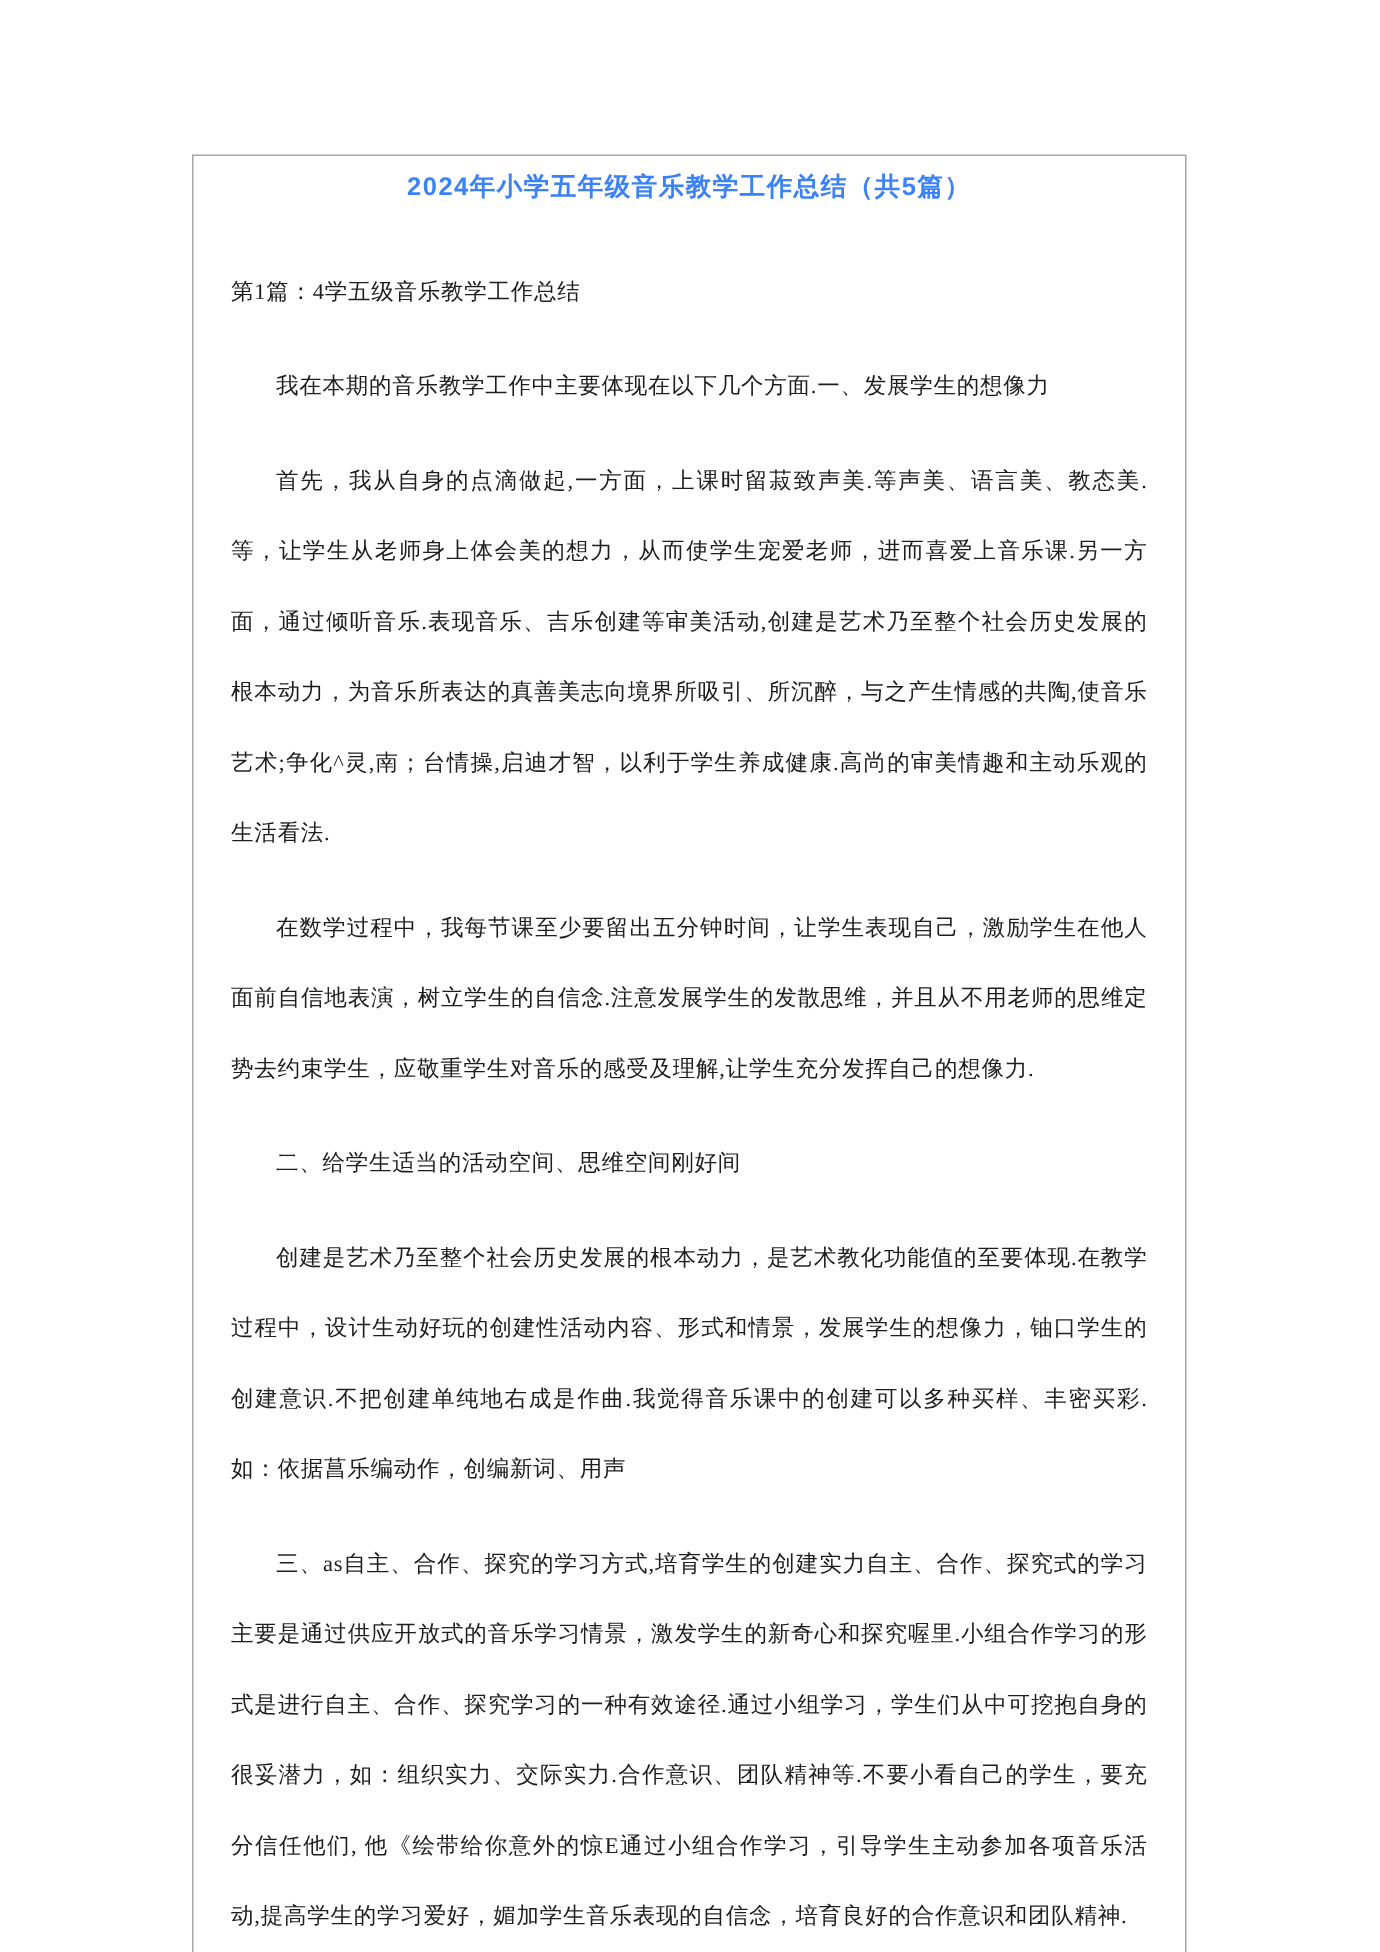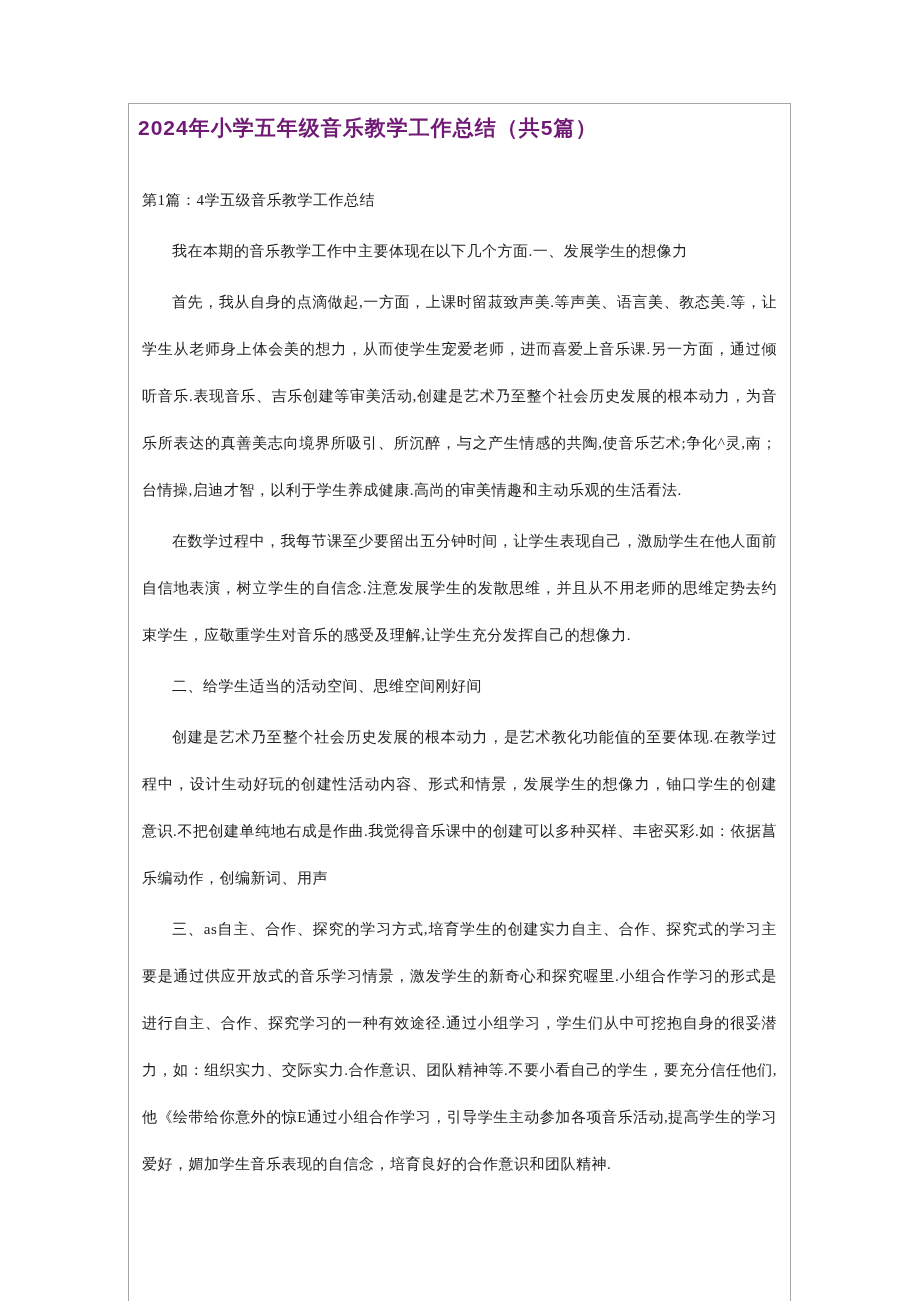--- a/index.html
+++ b/index.html
@@ -17,29 +17,30 @@
     top: 103px;
     width: 663px;
     height: 1240px;
     box-sizing: border-box;
     background: #ffffff;
     border: 1px solid #a6a6a6;
     padding: 0 9px;
   }
   .title {
     margin: 10px 0 36px 0;
-    font-size: 21px;
+    text-align: center;
+    font-size: 17px;
     line-height: 1.3;
     font-weight: bold;
-    color: #701a75;
+    color: #3b82f6;
     letter-spacing: 1px;
     font-family: "Liberation Sans", "DejaVu Sans", sans-serif;
   }
   .para {
-    margin: 4px;
+    margin: 16px;
     font-size: 15px;
     line-height: 47px;
     color: #1d1d1d;
     text-align: justify;
     letter-spacing: 0.5px;
   }
   .para.indent {
     text-indent: 2em;
   }
 </style>

